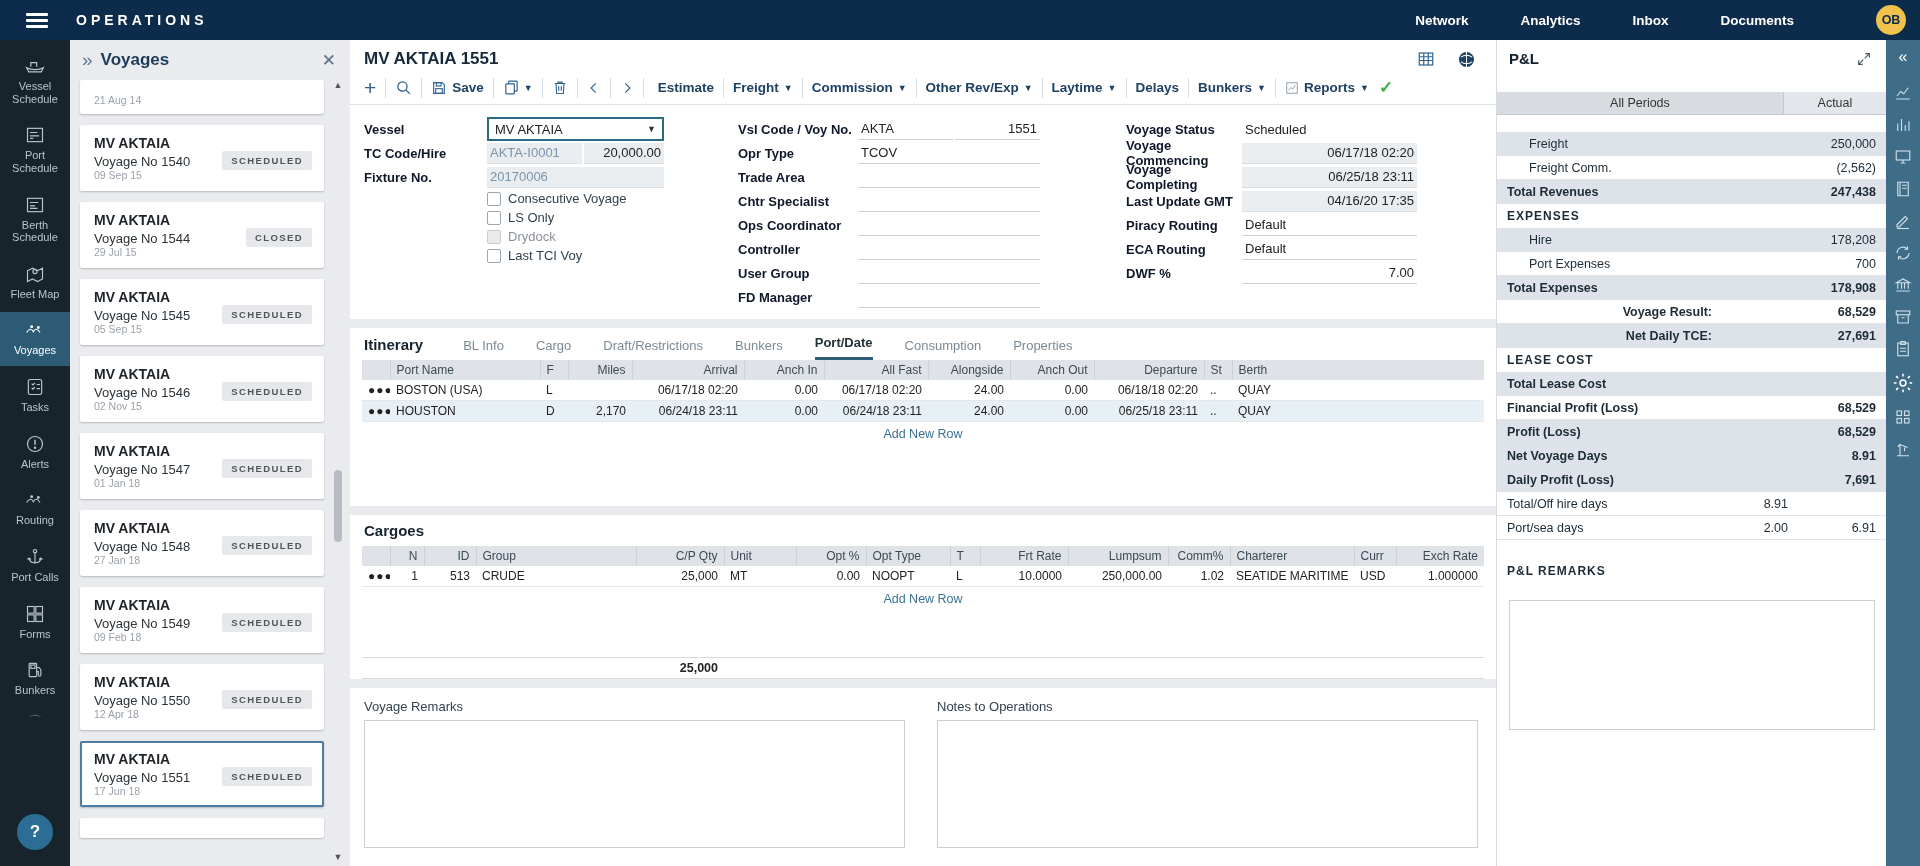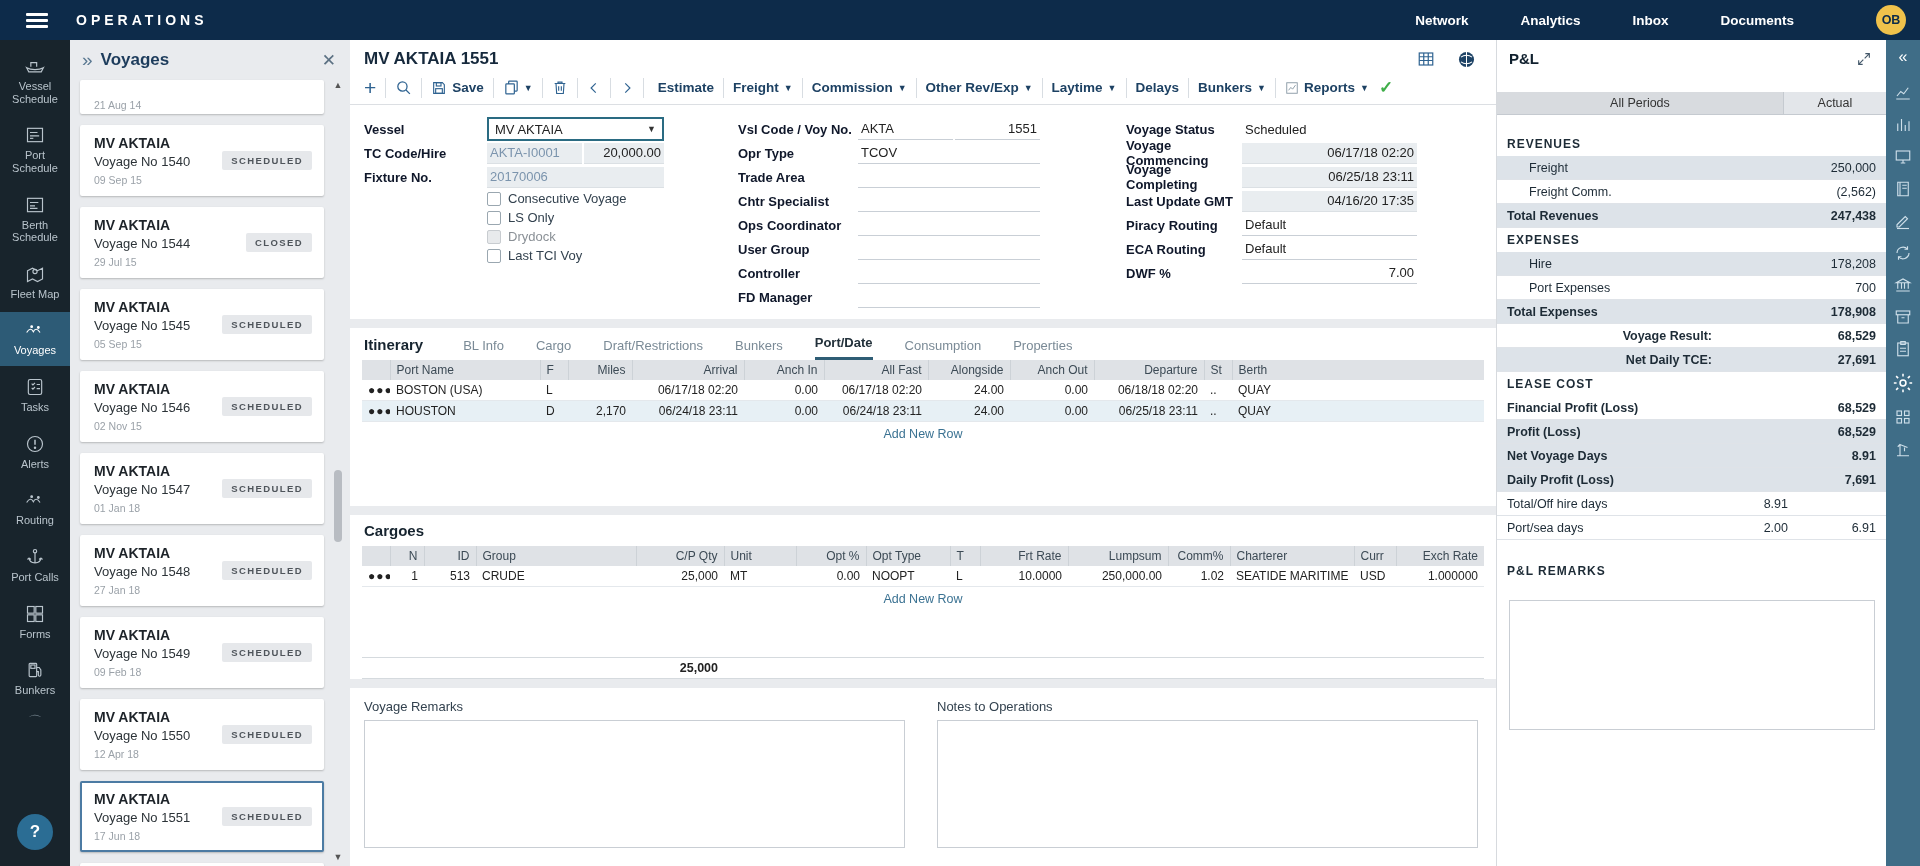--- a/index.html
+++ b/index.html
@@ -43,21 +43,21 @@
   .vp-close { margin-left:auto; color:#5c7183; font-size:17px; cursor:pointer; }
   .voy-list { position:relative; flex:1; overflow:hidden; padding-top:2px; }
   .card { position:relative; background:#fff; border-radius:2px; border:2px solid transparent;
           margin:0 26px 11px 10px; padding:8px 12px; box-shadow:0 1px 2px rgba(0,0,0,.22);
           cursor:pointer; }
   .card.selected { border-color:#4c7ba3; }
   .card.partial { height:34px; padding-top:12px; }
   .card-title { font-size:14px; font-weight:bold; color:#1d2329; }
   .card-title:empty, .card-sub:empty { display:none; }
   .card-sub { font-size:13px; color:#2c3338; margin-top:3px; }
-  .card-date { font-size:10.5px; color:#9aa1a8; margin-top:5px; }
+  .card-date { font-size:10.5px; color:#9aa1a8; }
   .badge { position:absolute; right:10px; top:24px; background:#e6e8eb; color:#4f555b;
            font-size:9.5px; font-weight:bold; letter-spacing:1.4px; padding:4px 9px;
            border-radius:2px; }
   .badge:empty { display:none; }
   .vscroll { position:absolute; right:5px; top:0; bottom:4px; width:14px; }
   .vs-up,.vs-down { position:absolute; left:0; width:14px; text-align:center;
                     color:#555; font-size:9px; cursor:pointer; }
   .vs-up { top:2px; } .vs-down { bottom:0; }
   .vs-thumb { position:absolute; left:3px; top:50%; width:8px; height:72px;
               background:#b8bcc2; border-radius:4px; cursor:grab; }
@@ -527,25 +527,25 @@
           </div>
         <div class="frow">
             <span class="flabel">Chtr Specialist</span>
             <span class="fld f-main"></span>
           </div>
         <div class="frow">
             <span class="flabel">Ops Coordinator</span>
             <span class="fld f-main"></span>
           </div>
         <div class="frow">
+            <span class="flabel">Controller</span>
+            <span class="fld f-main"></span>
+          </div>
+        <div class="frow">
             <span class="flabel">User Group</span>
-            <span class="fld f-main"></span>
-          </div>
-        <div class="frow">
-            <span class="flabel">Controller</span>
             <span class="fld f-main"></span>
           </div>
         <div class="frow">
             <span class="flabel">FD Manager</span>
             <span class="fld f-main"></span>
           </div>
       </div>
 
       <div class="fcol3">
         <div class="frow">
@@ -746,25 +746,20 @@
             <path d="M14 4h6v6M20 4l-7 7M10 20H4v-6M4 20l7-7"></path>
           </svg>
       </span>
     </div>
     <div class="pnl-tabs">
       <div class="ptab allp">All Periods</div>
       <div class="ptab actual">Actual</div>
     </div>
     <div class="pnl-rows">
 
-        <div class="prow header">
-          <div class="plbl">REVENUES</div>
-          <div class="pmid"></div>
-          <div class="pval"></div>
-        </div>
 
         <div class="prow shaded indent">
           <div class="plbl">Freight</div>
           <div class="pmid"></div>
           <div class="pval">250,000</div>
         </div>
 
         <div class="prow indent">
           <div class="plbl">Freight Comm.</div>
           <div class="pmid"></div>
@@ -812,20 +807,25 @@
           <div class="pmid"></div>
           <div class="pval">27,691</div>
         </div>
 
         <div class="prow header">
           <div class="plbl">LEASE COST</div>
           <div class="pmid"></div>
           <div class="pval"></div>
         </div>
 
+        <div class="prow shaded bold">
+          <div class="plbl">Total Lease Cost</div>
+          <div class="pmid"></div>
+          <div class="pval"></div>
+        </div>
 
         <div class="prow bold">
           <div class="plbl">Financial Profit (Loss)</div>
           <div class="pmid"></div>
           <div class="pval">68,529</div>
         </div>
 
         <div class="prow shaded bold">
           <div class="plbl">Profit (Loss)</div>
           <div class="pmid"></div>

